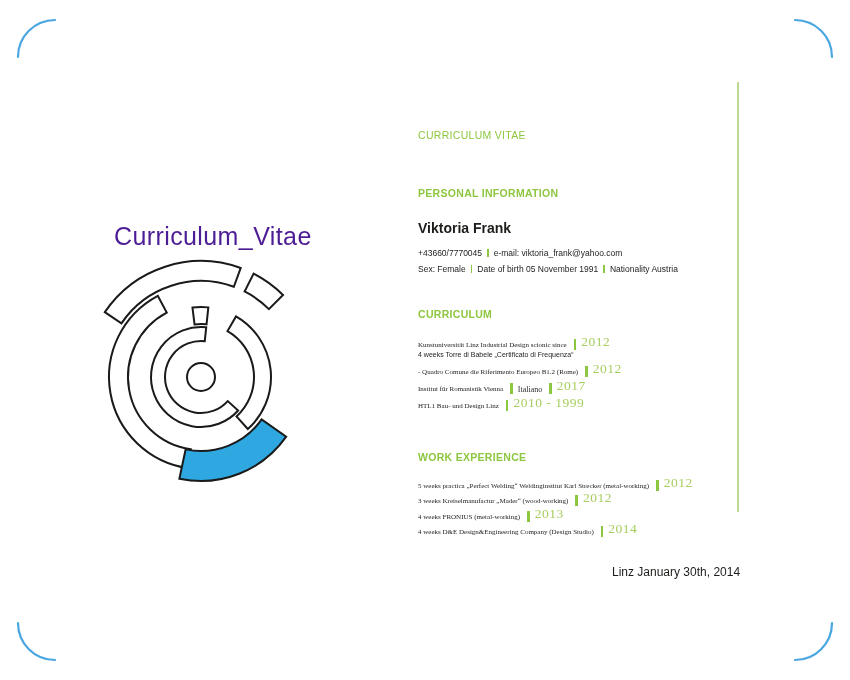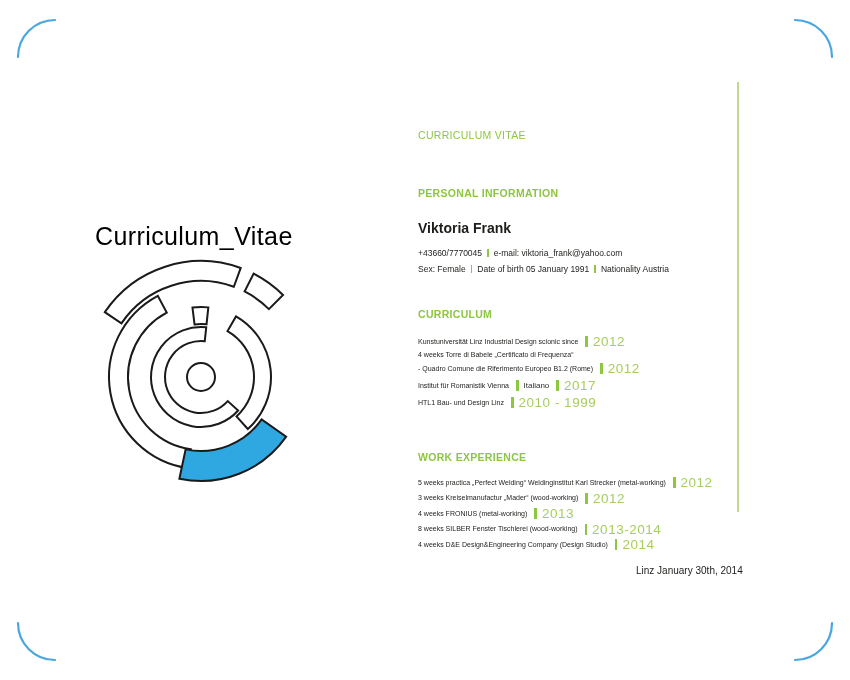--- a/index.html
+++ b/index.html
@@ -1,46 +1,46 @@
 <!DOCTYPE html>
 <html><head>
 <meta charset="utf-8">
 <style>
   html,body{margin:0;padding:0;background:#fff;}
   .page{position:relative;width:850px;height:680px;background:#ffffff;overflow:hidden;
         font-family:"Liberation Sans",sans-serif;color:#1d1d1b;}
   .corner-svg{position:absolute;left:0;top:0;width:850px;height:680px;pointer-events:none;}
   .green-line{position:absolute;left:737px;top:82px;width:2px;height:430px;background:#bcdb90;}
-  .doc-title{position:absolute;left:95px;top:222px;font-size:25px;font-weight:300;
-             letter-spacing:.4px;color:#000000;}
+  .doc-title{position:absolute;left:114px;top:222px;font-size:25px;font-weight:300;
+             letter-spacing:.4px;color:#4c1d95;}
   .logo-svg{position:absolute;left:60px;top:248px;width:270px;height:250px;}
   .col{position:absolute;left:418px;top:0;width:310px;}
   .cv-heading{position:absolute;top:129px;left:0;font-size:10.5px;font-weight:normal;
               letter-spacing:.3px;color:#8dc63f;}
   .section{position:absolute;left:0;width:310px;}
   .sec-personal{top:187px;} .sec-education{top:308px;} .sec-work{top:431px;margin-top:20px;}
   .sec-heading{font-size:10.5px;font-weight:bold;letter-spacing:.3px;color:#8dc63f;line-height:13px;}
   .person-name{margin-top:21px;font-size:14px;font-weight:bold;line-height:14px;}
   .contact-rows{margin-top:10px;}
   .contact-row{font-size:8.5px;line-height:16px;white-space:nowrap;}
   .contact-row .b{font-weight:normal;}
   .pipe-s{display:inline-block;width:1.6px;height:8px;background:#8dc63f;
           margin:0 5px;vertical-align:-1px;}
   .items-edu{margin-top:12px;}
   .items-work{margin-top:11px;}
-  .item-row{display:flex;align-items:center;white-space:nowrap;}
+  .item-row{display:flex;align-items:flex-end;white-space:nowrap;font-family:Liberation Serif, serif;}
   .items-edu .item-row{min-height:17px;}
   .items-work .item-row{height:15.5px;}
   .item-text{font-size:7px;line-height:10px;color:#1d1d1b;}
   .item-line{font-size:7px;line-height:10px;color:#1d1d1b;}
   .item-mid{font-size:8px;color:#2e2e2c;}
   .pipe-l{display:inline-block;width:2.6px;height:11px;background:#8dc63f;
           margin:0 5px 0 7px;flex:none;}
   .year{font-size:13.5px;font-weight:300;letter-spacing:.5px;color:#a6ce5f;}
-  .footer-date{position:absolute;left:636px;top:565px;font-size:10px;color:#1d1d1b;}
+  .footer-date{position:absolute;left:612px;top:565px;font-size:12px;color:#1d1d1b;}
 </style>
 </head>
 <body>
 
 <div class="page">
 
   <svg class="corner-svg" viewBox="0 0 850 680" xmlns="http://www.w3.org/2000/svg">
     <path d="M 55 20 A 37 37 0 0 0 18 57" fill="none" stroke="#4aa6e0" stroke-width="2.2" stroke-linecap="round"></path>
     <path d="M 795 20 A 37 37 0 0 1 832 57" fill="none" stroke="#4aa6e0" stroke-width="2.2" stroke-linecap="round"></path>
     <path d="M 18 623 A 37 37 0 0 0 55 660" fill="none" stroke="#4aa6e0" stroke-width="2.2" stroke-linecap="round"></path>
@@ -63,21 +63,21 @@
     </svg>
 
   <div class="col">
     <div class="cv-heading">CURRICULUM VITAE</div>
 
     <div class="section sec-personal">
       <div class="sec-heading">PERSONAL INFORMATION</div>
       <div class="person-name">Viktoria Frank</div>
       <div class="contact-rows" id="contact-rows">
           <div class="contact-row"><span class="b">+43660/7770045</span><span class="pipe-s"></span><span>e-mail: viktoria_frank@yahoo.com</span></div>
-          <div class="contact-row"><span>Sex: Female</span><span class="pipe-s"></span><span>Date of birth 05 January 1991</span><span class="pipe-s"></span><span>Nationality Austria</span></div>
+          <div class="contact-row"><span>Sex: Female</span><span class="pipe-s"></span><span>Date of birth 05 November 1991</span><span class="pipe-s"></span><span>Nationality Austria</span></div>
         </div>
     </div>
 
     <div class="section sec-education">
       <div class="sec-heading">CURRICULUM</div>
       <div class="items-edu" id="edu-items">
           <div>
             <div class="item-row">
               <span class="item-text">Kunstuniversität Linz Industrial Design scionic since</span>
               <span class="pipe-l"></span>
@@ -130,27 +130,20 @@
           </div>
           <div>
             <div class="item-row">
               <span class="item-text">4 weeks FRONIUS (metal-working)</span>
               <span class="pipe-l"></span>
               <span class="year">2013</span>
             </div>
           </div>
           <div>
             <div class="item-row">
-              <span class="item-text">8 weeks SILBER Fenster Tischlerei (wood-working)</span>
-              <span class="pipe-l"></span>
-              <span class="year">2013-2014</span>
-            </div>
-          </div>
-          <div>
-            <div class="item-row">
               <span class="item-text">4 weeks D&amp;E Design&amp;Engineering Company (Design Studio)</span>
               <span class="pipe-l"></span>
               <span class="year">2014</span>
             </div>
           </div>
         </div>
     </div>
   </div>
 
   <div class="footer-date">Linz January 30th, 2014</div>

